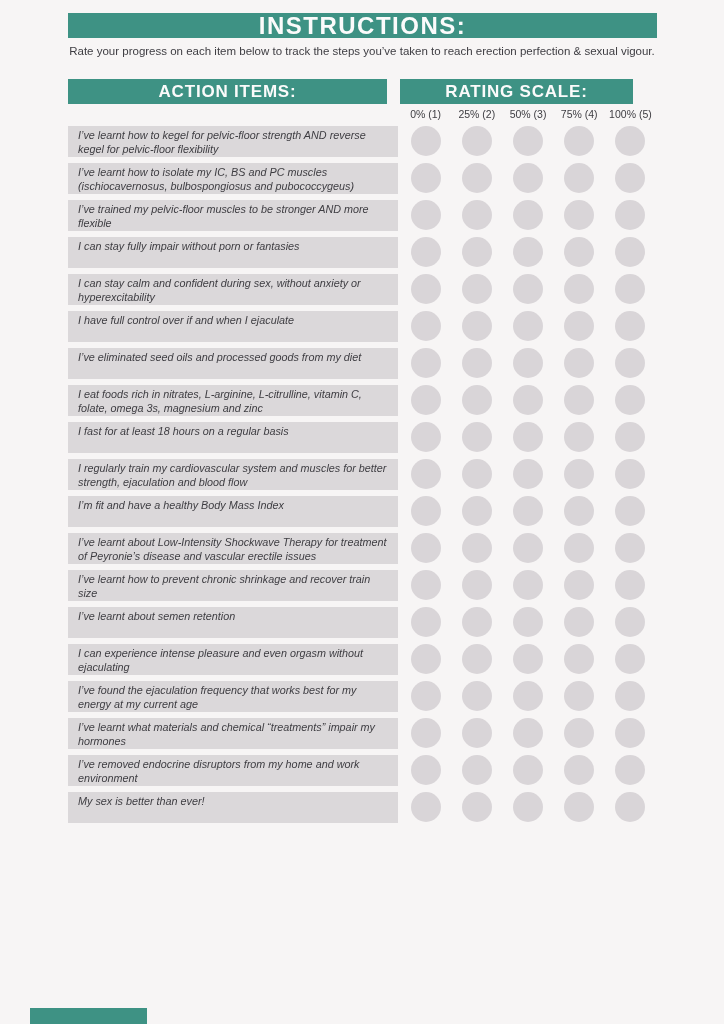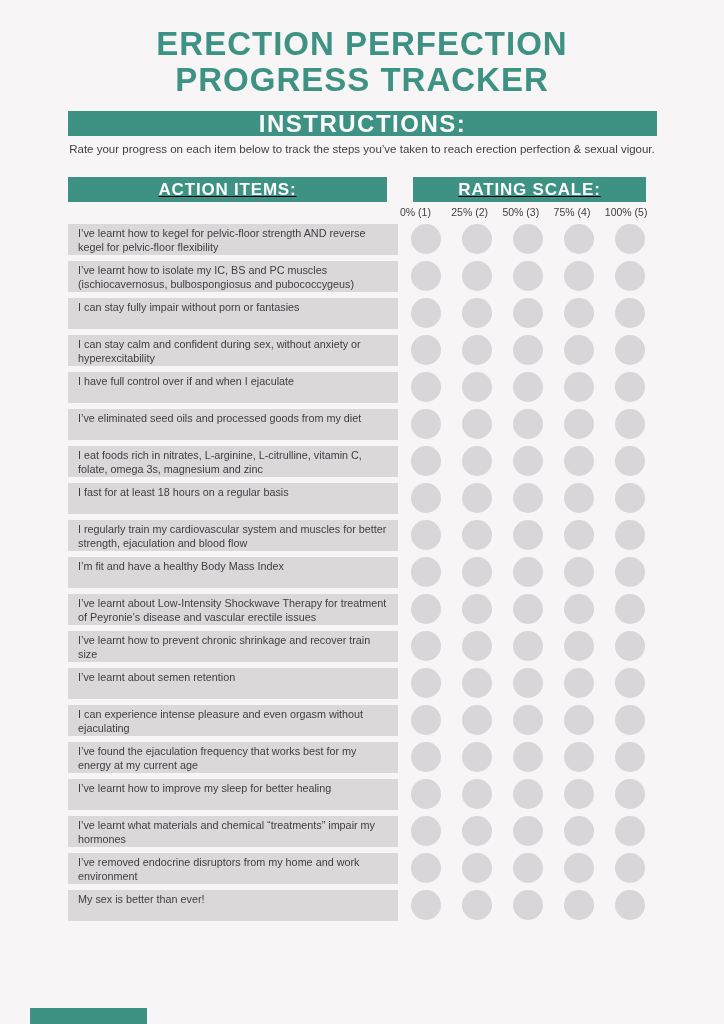--- a/index.html
+++ b/index.html
@@ -11,40 +11,39 @@
   }
   *{box-sizing:border-box;}
   body{margin:0;font-family:"Liberation Sans",sans-serif;background:#fff;}
   .page{position:relative;width:724px;height:1024px;background:var(--bg);overflow:hidden;}
   .title{margin:0;padding-top:26px;text-align:center;font-size:33px;line-height:36px;
          font-weight:800;letter-spacing:1px;color:var(--teal);}
   .bar{background:var(--teal);color:#fbfbfb;font-weight:800;text-align:center;}
   .instr-bar{margin:13px 0 0 68px;width:589px;height:25px;line-height:25px;
              font-size:24px;letter-spacing:1.5px;}
   .instr-text{margin:7px 0 0;text-align:center;font-size:11.5px;color:var(--ink);}
-  .cols-header{margin:22px 0 0 68px;display:flex;gap:26px;text-decoration:underline;}
+  .cols-header{margin:22px 0 0 68px;display:flex;gap:13px;}
   .action-bar{width:319px;height:25px;line-height:25px;font-size:17px;letter-spacing:.8px;}
   .rating-bar{width:233px;height:25px;line-height:25px;font-size:17px;letter-spacing:.8px;}
   .labels-row{margin:4px 0 0 400px;display:flex;width:256px;}
-  .rating-label{flex:1;font-size:10.5px;color:var(--ink);}
-  #grid{margin:6px 0 0 68px;}
+  .rating-label{flex:1;text-align:center;font-size:10.5px;color:var(--ink);}
+  #grid{margin:6px 0 0 68px;font-style:italic;}
   .row{display:flex;height:37px;align-items:flex-start;}
   .item-box{width:330px;height:31px;background:var(--boxbg);padding:3px 10px 0;
             font-size:10.8px;line-height:13.5px;color:var(--ink);overflow:hidden;}
   .cells{margin-left:2px;display:flex;width:256px;}
   .cell{flex:1;display:flex;justify-content:center;}
   .circle{width:30px;height:30px;border-radius:50%;background:var(--circle);}
   .footer-bar{position:absolute;left:30px;bottom:0;width:117px;height:16px;background:var(--teal);}
 </style>
 </head>
 <body>
 
 <div class="page">
 
-  <h1 class="title"><span>ERECTION PERFECTION</span><br><span>PROGRESS TRACKER</span></h1>
 
   <div class="bar instr-bar">INSTRUCTIONS:</div>
 
   <p class="instr-text">Rate your progress on each item below to track the steps you’ve taken to reach erection perfection &amp; sexual vigour.</p>
 
   <div class="cols-header">
     <div class="bar action-bar">ACTION ITEMS:</div>
     <div class="bar rating-bar">RATING SCALE:</div>
   </div>
 
@@ -91,20 +90,40 @@
           </div>
           <div class="cell">
             <div class="circle"></div>
           </div>
           <div class="cell">
             <div class="circle"></div>
           </div>
         </div>
       </div>
       <div class="row">
+        <div class="item-box">I’ve trained my pelvic-floor muscles to be stronger AND more flexible</div>
+        <div class="cells">
+          <div class="cell">
+            <div class="circle"></div>
+          </div>
+          <div class="cell">
+            <div class="circle"></div>
+          </div>
+          <div class="cell">
+            <div class="circle"></div>
+          </div>
+          <div class="cell">
+            <div class="circle"></div>
+          </div>
+          <div class="cell">
+            <div class="circle"></div>
+          </div>
+        </div>
+      </div>
+      <div class="row">
         <div class="item-box">I can stay fully impair without porn or fantasies</div>
         <div class="cells">
           <div class="cell">
             <div class="circle"></div>
           </div>
           <div class="cell">
             <div class="circle"></div>
           </div>
           <div class="cell">
             <div class="circle"></div>
@@ -351,40 +370,20 @@
           </div>
           <div class="cell">
             <div class="circle"></div>
           </div>
           <div class="cell">
             <div class="circle"></div>
           </div>
         </div>
       </div>
       <div class="row">
-        <div class="item-box">I’ve learnt how to improve my sleep for better healing</div>
-        <div class="cells">
-          <div class="cell">
-            <div class="circle"></div>
-          </div>
-          <div class="cell">
-            <div class="circle"></div>
-          </div>
-          <div class="cell">
-            <div class="circle"></div>
-          </div>
-          <div class="cell">
-            <div class="circle"></div>
-          </div>
-          <div class="cell">
-            <div class="circle"></div>
-          </div>
-        </div>
-      </div>
-      <div class="row">
         <div class="item-box">I’ve learnt what materials and chemical “treatments” impair my hormones</div>
         <div class="cells">
           <div class="cell">
             <div class="circle"></div>
           </div>
           <div class="cell">
             <div class="circle"></div>
           </div>
           <div class="cell">
             <div class="circle"></div>

